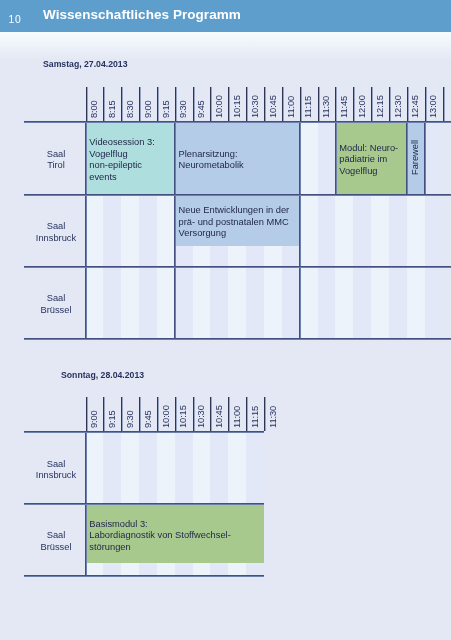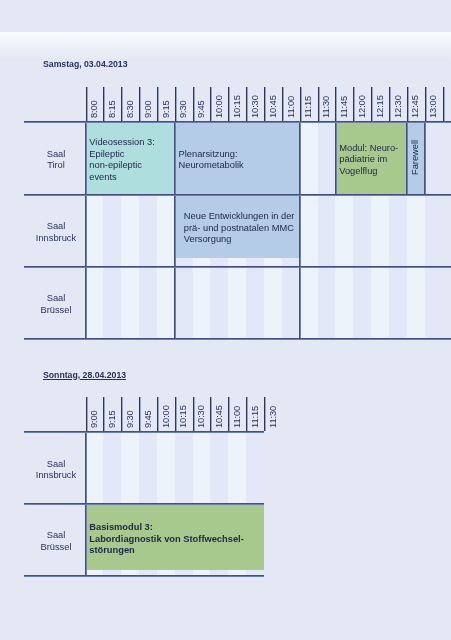--- a/index.html
+++ b/index.html
@@ -42,24 +42,28 @@
     font-size:9.3px;line-height:11.5px;color:#22294b;white-space:pre-line;}
   .block.vert{overflow:visible;display:block;}
   .block.vert .txt{position:absolute;transform-origin:left top;transform:rotate(-90deg);
     left:3.9px;margin:0;width:auto;white-space:nowrap;line-height:9.6px;}
 </style>
 </head>
 <body>
 
 <div id="page">
   <div class="topfade"></div>
+  <div class="hdr">
+    <span class="hdr-page">10</span>
+    <span class="hdr-title">Wissenschaftliches Programm</span>
+  </div>
   <div class="hdr-rule"></div>
   <div id="schedules">
       <div class="sched">
-        <div class="daylabel" style="left: 43px; top: 59px;">Samstag, 03.04.2013</div>
+        <div class="daylabel" style="left: 43px; top: 59px;">Samstag, 27.04.2013</div>
         <div class="vtick" style="left: 85.5px; top: 87px; height: 34.3px;"></div>
         <div class="vtick" style="left: 103.355px; top: 87px; height: 34.3px;"></div>
         <div class="vtick" style="left: 121.21px; top: 87px; height: 34.3px;"></div>
         <div class="vtick" style="left: 139.065px; top: 87px; height: 34.3px;"></div>
         <div class="vtick" style="left: 156.92px; top: 87px; height: 34.3px;"></div>
         <div class="vtick" style="left: 174.775px; top: 87px; height: 34.3px;"></div>
         <div class="vtick" style="left: 192.63px; top: 87px; height: 34.3px;"></div>
         <div class="vtick" style="left: 210.485px; top: 87px; height: 34.3px;"></div>
         <div class="vtick" style="left: 228.34px; top: 87px; height: 34.3px;"></div>
         <div class="vtick" style="left: 246.195px; top: 87px; height: 34.3px;"></div>
@@ -161,37 +165,37 @@
         <div class="cell" style="left: 299.76px; top: 267.5px; width: 17.855px; height: 70.5px; background: rgb(237, 243, 250);"></div>
         <div class="cell" style="left: 317.615px; top: 267.5px; width: 17.855px; height: 70.5px; background: rgb(226, 232, 248);"></div>
         <div class="cell" style="left: 335.47px; top: 267.5px; width: 17.855px; height: 70.5px; background: rgb(237, 243, 250);"></div>
         <div class="cell" style="left: 353.325px; top: 267.5px; width: 17.855px; height: 70.5px; background: rgb(226, 232, 248);"></div>
         <div class="cell" style="left: 371.18px; top: 267.5px; width: 17.855px; height: 70.5px; background: rgb(237, 243, 250);"></div>
         <div class="cell" style="left: 389.035px; top: 267.5px; width: 17.855px; height: 70.5px; background: rgb(226, 232, 248);"></div>
         <div class="cell" style="left: 406.89px; top: 267.5px; width: 17.855px; height: 70.5px; background: rgb(237, 243, 250);"></div>
         <div class="cell" style="left: 424.745px; top: 267.5px; width: 17.855px; height: 70.5px; background: rgb(226, 232, 248);"></div>
         <div class="block" style="left: 85.5px; top: 121.3px; width: 89.275px; height: 72.7px; background: rgb(174, 222, 222);">
           <div class="txt">Videosession 3:
-Epileptic
+Vogelflug
 non-epileptic
 events</div>
         </div>
         <div class="block" style="left: 174.775px; top: 121.3px; width: 124.985px; height: 72.7px; background: rgb(181, 204, 233);">
           <div class="txt">Plenarsitzung:
 Neurometabolik</div>
         </div>
         <div class="block" style="left: 335.47px; top: 121.3px; width: 71.42px; height: 72.7px; background: rgb(168, 201, 142);">
           <div class="txt">Modul: Neuro-
 pädiatrie im
 Vogelflug</div>
         </div>
         <div class="block vert" style="left: 406.89px; top: 121.3px; width: 17.855px; height: 72.7px; background: rgb(181, 204, 233);">
           <div class="txt" style="top: 54px; font-size: 9.3px;">Farewell</div>
         </div>
-        <div class="block" style="left: 174.775px; top: 194px; width: 124.985px; height: 64px; background: rgb(181, 204, 233); justify-content: center;">
+        <div class="block" style="left: 174.775px; top: 194px; width: 124.985px; height: 52px; background: rgb(181, 204, 233);">
           <div class="txt">Neue Entwicklungen in der
 prä- und postnatalen MMC
 Versorgung</div>
         </div>
         <div class="vedge" style="left: 85px; top: 121.3px; height: 72.7px;"></div>
         <div class="vedge" style="left: 85px; top: 194px; height: 72px;"></div>
         <div class="vedge" style="left: 85px; top: 266px; height: 72px;"></div>
         <div class="vedge" style="left: 174px; top: 121.3px; height: 72.7px;"></div>
         <div class="vedge" style="left: 299px; top: 121.3px; height: 72.7px;"></div>
         <div class="vedge" style="left: 335px; top: 121.3px; height: 72.7px;"></div>
@@ -200,21 +204,21 @@
         <div class="vedge" style="left: 174px; top: 194px; height: 72px;"></div>
         <div class="vedge" style="left: 299px; top: 194px; height: 72px;"></div>
         <div class="vedge" style="left: 174px; top: 266px; height: 72px;"></div>
         <div class="vedge" style="left: 299px; top: 266px; height: 72px;"></div>
         <div class="rule" style="left: 23.5px; top: 121.3px; width: 427.5px;"></div>
         <div class="rule" style="left: 23.5px; top: 194px; width: 427.5px;"></div>
         <div class="rule" style="left: 23.5px; top: 266px; width: 427.5px;"></div>
         <div class="rule" style="left: 23.5px; top: 338px; width: 427.5px;"></div>
       </div>
       <div class="sched">
-        <div class="daylabel" style="left: 43px; top: 369.5px; text-decoration: underline;">Sonntag, 28.04.2013</div>
+        <div class="daylabel" style="left: 61px; top: 369.5px;">Sonntag, 28.04.2013</div>
         <div class="vtick" style="left: 85.5px; top: 396.5px; height: 34.9px;"></div>
         <div class="vtick" style="left: 103.355px; top: 396.5px; height: 34.9px;"></div>
         <div class="vtick" style="left: 121.21px; top: 396.5px; height: 34.9px;"></div>
         <div class="vtick" style="left: 139.065px; top: 396.5px; height: 34.9px;"></div>
         <div class="vtick" style="left: 156.92px; top: 396.5px; height: 34.9px;"></div>
         <div class="vtick" style="left: 174.775px; top: 396.5px; height: 34.9px;"></div>
         <div class="vtick" style="left: 192.63px; top: 396.5px; height: 34.9px;"></div>
         <div class="vtick" style="left: 210.485px; top: 396.5px; height: 34.9px;"></div>
         <div class="vtick" style="left: 228.34px; top: 396.5px; height: 34.9px;"></div>
         <div class="vtick" style="left: 246.195px; top: 396.5px; height: 34.9px;"></div>
@@ -251,21 +255,21 @@
         <div class="cell" style="left: 85.5px; top: 504.9px; width: 17.855px; height: 70px; background: rgb(237, 243, 250);"></div>
         <div class="cell" style="left: 103.355px; top: 504.9px; width: 17.855px; height: 70px; background: rgb(226, 232, 248);"></div>
         <div class="cell" style="left: 121.21px; top: 504.9px; width: 17.855px; height: 70px; background: rgb(237, 243, 250);"></div>
         <div class="cell" style="left: 139.065px; top: 504.9px; width: 17.855px; height: 70px; background: rgb(226, 232, 248);"></div>
         <div class="cell" style="left: 156.92px; top: 504.9px; width: 17.855px; height: 70px; background: rgb(237, 243, 250);"></div>
         <div class="cell" style="left: 174.775px; top: 504.9px; width: 17.855px; height: 70px; background: rgb(226, 232, 248);"></div>
         <div class="cell" style="left: 192.63px; top: 504.9px; width: 17.855px; height: 70px; background: rgb(237, 243, 250);"></div>
         <div class="cell" style="left: 210.485px; top: 504.9px; width: 17.855px; height: 70px; background: rgb(226, 232, 248);"></div>
         <div class="cell" style="left: 228.34px; top: 504.9px; width: 17.855px; height: 70px; background: rgb(237, 243, 250);"></div>
         <div class="cell" style="left: 246.195px; top: 504.9px; width: 17.855px; height: 70px; background: rgb(226, 232, 248);"></div>
-        <div class="block" style="left: 85.5px; top: 503.4px; width: 178.55px; height: 67px; background: rgb(168, 201, 142); font-weight: bold;">
+        <div class="block" style="left: 85.5px; top: 503.4px; width: 178.55px; height: 60px; background: rgb(168, 201, 142);">
           <div class="txt">Basismodul 3:
 Labordiagnostik von Stoffwechsel-
 störungen</div>
         </div>
         <div class="vedge" style="left: 85px; top: 431.4px; height: 72px;"></div>
         <div class="vedge" style="left: 85px; top: 503.4px; height: 71.5px;"></div>
         <div class="rule" style="left: 23.5px; top: 431.4px; width: 240.5px;"></div>
         <div class="rule" style="left: 23.5px; top: 503.4px; width: 240.5px;"></div>
         <div class="rule" style="left: 23.5px; top: 574.9px; width: 240.5px;"></div>
       </div>

